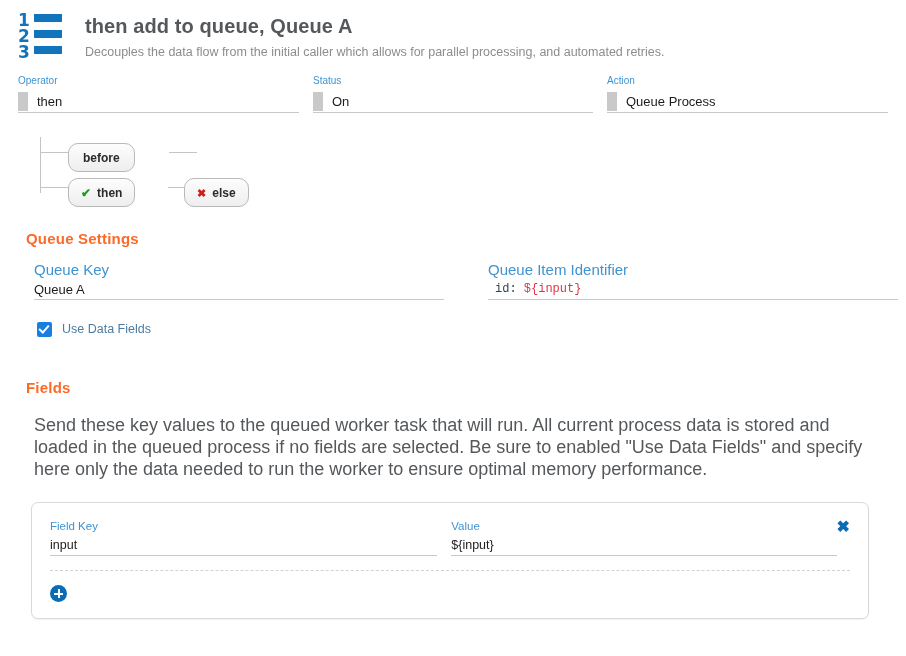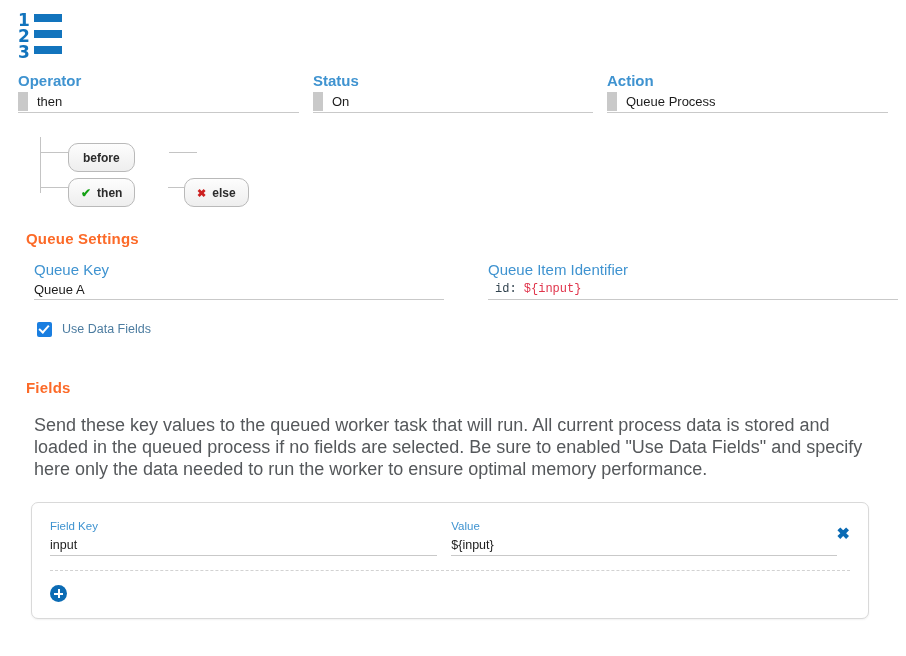--- a/index.html
+++ b/index.html
@@ -79,25 +79,24 @@
     gap: 14px;
   }
   .field {
     position: relative;
   }
   .field.op { width: 282px; }
   .field.ac { width: 282px; }
   .field.st { width: 281px; }
 
   .field-label {
-    font-size: 15px;
+    font-size: 10px;
     color: #3f93d0;
     line-height: 14px;
     margin-bottom: 2px;
-    font-weight: bold;
   }
   .field-control {
     display: flex;
     align-items: center;
     border-bottom: 1px solid #c9c9c9;
     height: 22px;
   }
   .field-swatch {
     width: 10px;
     height: 19px;
@@ -273,21 +272,20 @@
     width: 838px;
     box-sizing: border-box;
     border: 1px solid #d9d9d9;
     border-radius: 7px;
     background: #fff;
     box-shadow: 0 1px 2px rgba(0,0,0,0.06);
     padding: 16px 18px 16px 18px;
   }
   .fields-row {
     display: flex;
-    align-items: flex-end;
     padding-bottom: 14px;
     border-bottom: 1px dashed #d2d2d2;
   }
   .fcol { }
   .fcol.key { width: 390px; }
   .fcol.val { width: 388px; margin-left: 14px; }
   .f-label {
     font-size: 11.5px;
     color: #3f93d0;
     line-height: 14px;
@@ -335,20 +333,24 @@
 
 <div class="header">
   <div class="list-icon">
     <span class="num r1" style="top:0px;">1</span>
     <span class="num r2" style="top:16px;">2</span>
     <span class="num r3" style="top:32px;">3</span>
     <span class="bar r1"></span>
     <span class="bar r2"></span>
     <span class="bar r3"></span>
   </div>
+  <div class="header-text">
+    <div class="header-title">then add to queue, Queue A</div>
+    <div class="header-sub">Decouples the data flow from the initial caller which allows for parallel processing, and automated retries.</div>
+  </div>
 </div>
 
 <div class="field-row">
 
   <div class="field op">
     <div class="field-label">Operator</div>
     <div class="field-control">
       <span class="field-swatch"></span>
       <span class="field-value">then</span>
     </div>

